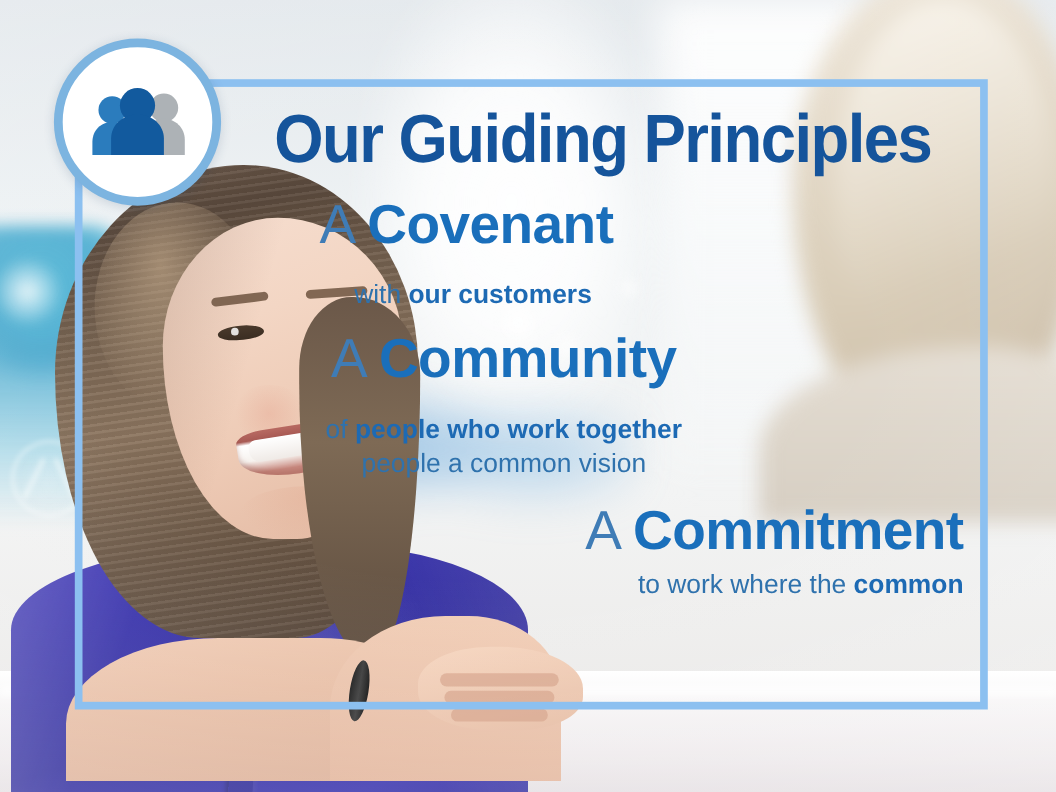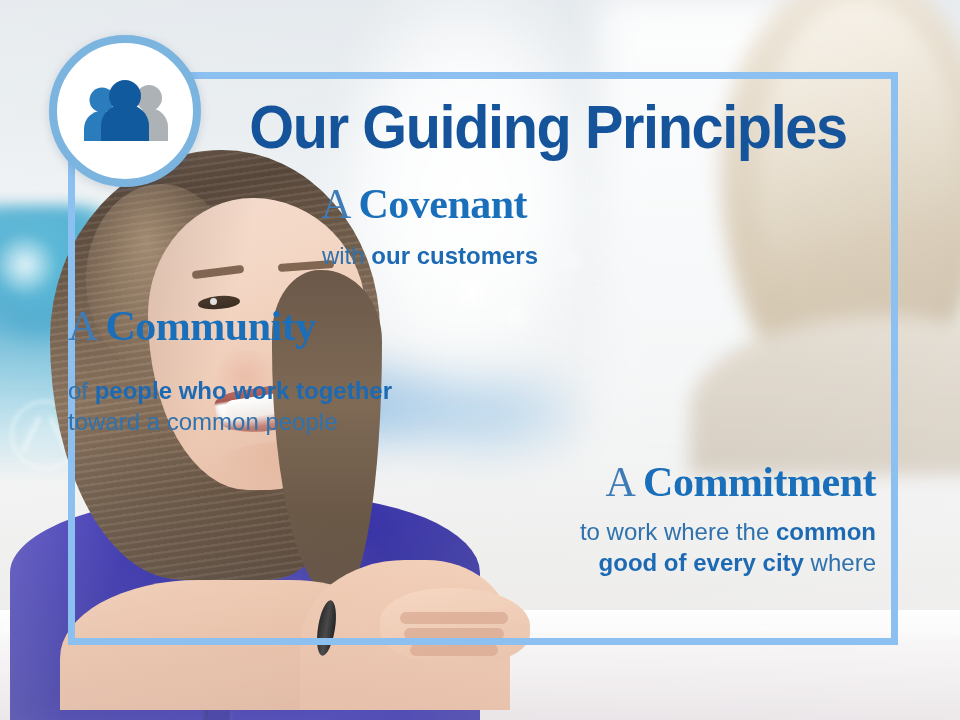--- a/index.html
+++ b/index.html
@@ -315,40 +315,40 @@
     line-height:66px;
     letter-spacing:-1.5px;
     color:#15549b;
     transform:scaleX(.93);
     transform-origin:center;
     white-space:nowrap;
   }
 
   .principle{position:absolute;}
   .p-head{
-    font-family:Liberation Serif, serif;
-    font-size:42px;line-height:56px;
+    font-family:Liberation Sans, sans-serif;
+    font-size:50px;line-height:56px;
     white-space:nowrap;
     letter-spacing:-.5px;
   }
   .p-head .art{font-weight:400;color:#3f7cb6;}
   .p-head .word{font-weight:700;color:#1a6fbb;}
   .p-sub{
     font-family:"Liberation Sans",sans-serif;
     font-size:24px;line-height:31px;
     color:#2f72ad;
     font-weight:400;
   }
   .p-sub b{font-weight:700;color:#1d6ab4;}
 
   
   .p1{left:0;top:104px;width:712px;text-align:center;}
-  .p2{left:0;top:226px;width:780px;}
+  .p2{left:0;top:226px;width:780px;text-align:center;}
   .p3{left:0;top:382px;width:808px;text-align:right;}
-  .p1 .p-sub{margin-top:8px;padding-left:12px;}
+  .p1 .p-sub{margin-top:20px;padding-left:12px;}
   .p2 .p-sub{margin-top:21px;}
   .p3 .p-sub{margin-top:6px;}
 </style>
 </head>
 <body>
 
 <div class="stage">
 
   <div class="photo">
     <div class="bg-base"></div>
@@ -426,29 +426,28 @@
 
     <div class="principle p1">
       <div class="p-head"><span class="art">A </span><span class="word">Covenant</span></div>
       <div class="p-sub"><span>with </span><b>our customers</b></div>
     </div>
 
     <div class="principle p2">
       <div class="p-head"><span class="art">A </span><span class="word">Community</span></div>
       <div class="p-sub">
         <div><span>of </span><b>people who work together</b></div>
-        <div>toward a common people</div>
+        <div>people a common vision</div>
       </div>
     </div>
 
     <div class="principle p3">
       <div class="p-head"><span class="art">A </span><span class="word">Commitment</span></div>
       <div class="p-sub">
         <div><span>to work where the </span><b>common</b></div>
-        <div><b>good of every city</b><span> where</span></div>
       </div>
     </div>
 
   </div>
 
   <div class="badge">
     <span>
       <svg width="104" height="64" viewBox="0 0 104 64" aria-hidden="true">
 
         <circle cx="76" cy="19" r="13" fill="#adb2b6"></circle>

